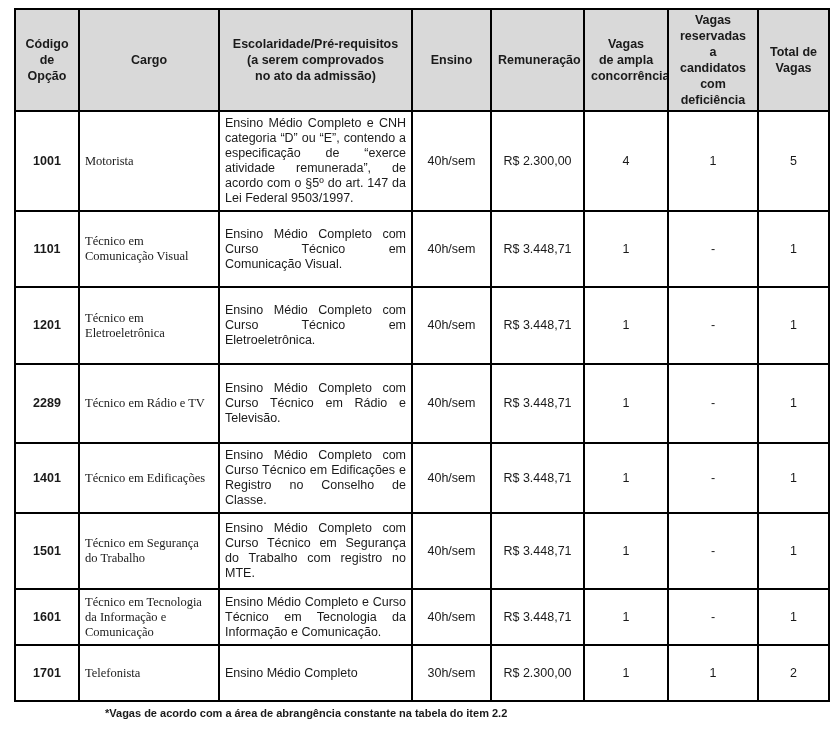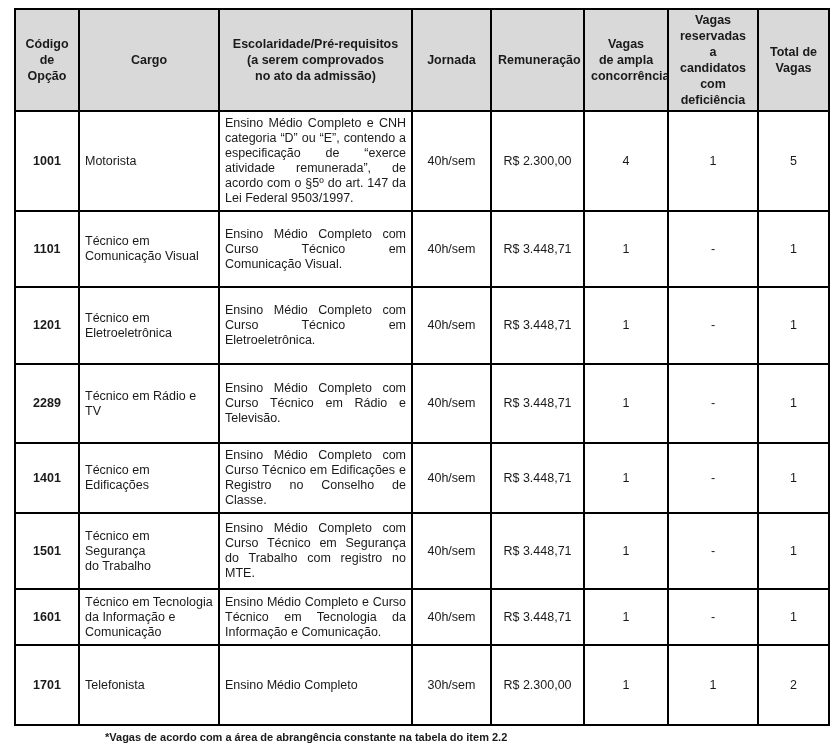--- a/index.html
+++ b/index.html
@@ -45,38 +45,39 @@
   }
   td.codigo {
     text-align: center;
     font-weight: bold;
     border-radius: 14px;
   }
   td.cargo {
     text-align: left;
     padding-left: 9px;
     white-space: pre-line;
+    font-family: Liberation Serif, serif;
   }
   td.esc {
     text-align: justify;
     padding-left: 7px;
     padding-right: 7px;
   }
   td.center {
     text-align: center;
     margin-top: 32px;
   }
   tr.r1 td { height: 96px; }
   tr.r2 td { height: 76px; }
   tr.r3 td { height: 77px; }
   tr.r4 td { height: 79px; }
   tr.r5 td { height: 68px; }
   tr.r6 td { height: 76px; }
   tr.r7 td { height: 56px; }
-  tr.r8 td { height: 80px; }
+  tr.r8 td { height: 56px; }
   .footnote {
     margin-top: 5px;
     margin-left: 91px;
     font-size: 11px;
     font-weight: bold;
     color: #1a1a1a;
   }
 </style>
 </head>
 <body>
@@ -95,21 +96,21 @@
     </colgroup>
     <thead>
       <tr>
         <th>Código
 de
 Opção</th>
         <th>Cargo</th>
         <th>Escolaridade/Pré-requisitos
 (a serem comprovados
 no ato da admissão)</th>
-        <th>Jornada</th>
+        <th>Ensino</th>
         <th>Remuneração</th>
         <th>Vagas
 de ampla
 concorrência</th>
         <th>Vagas
 reservadas a
 candidatos
 com
 deficiência</th>
         <th>Total de

